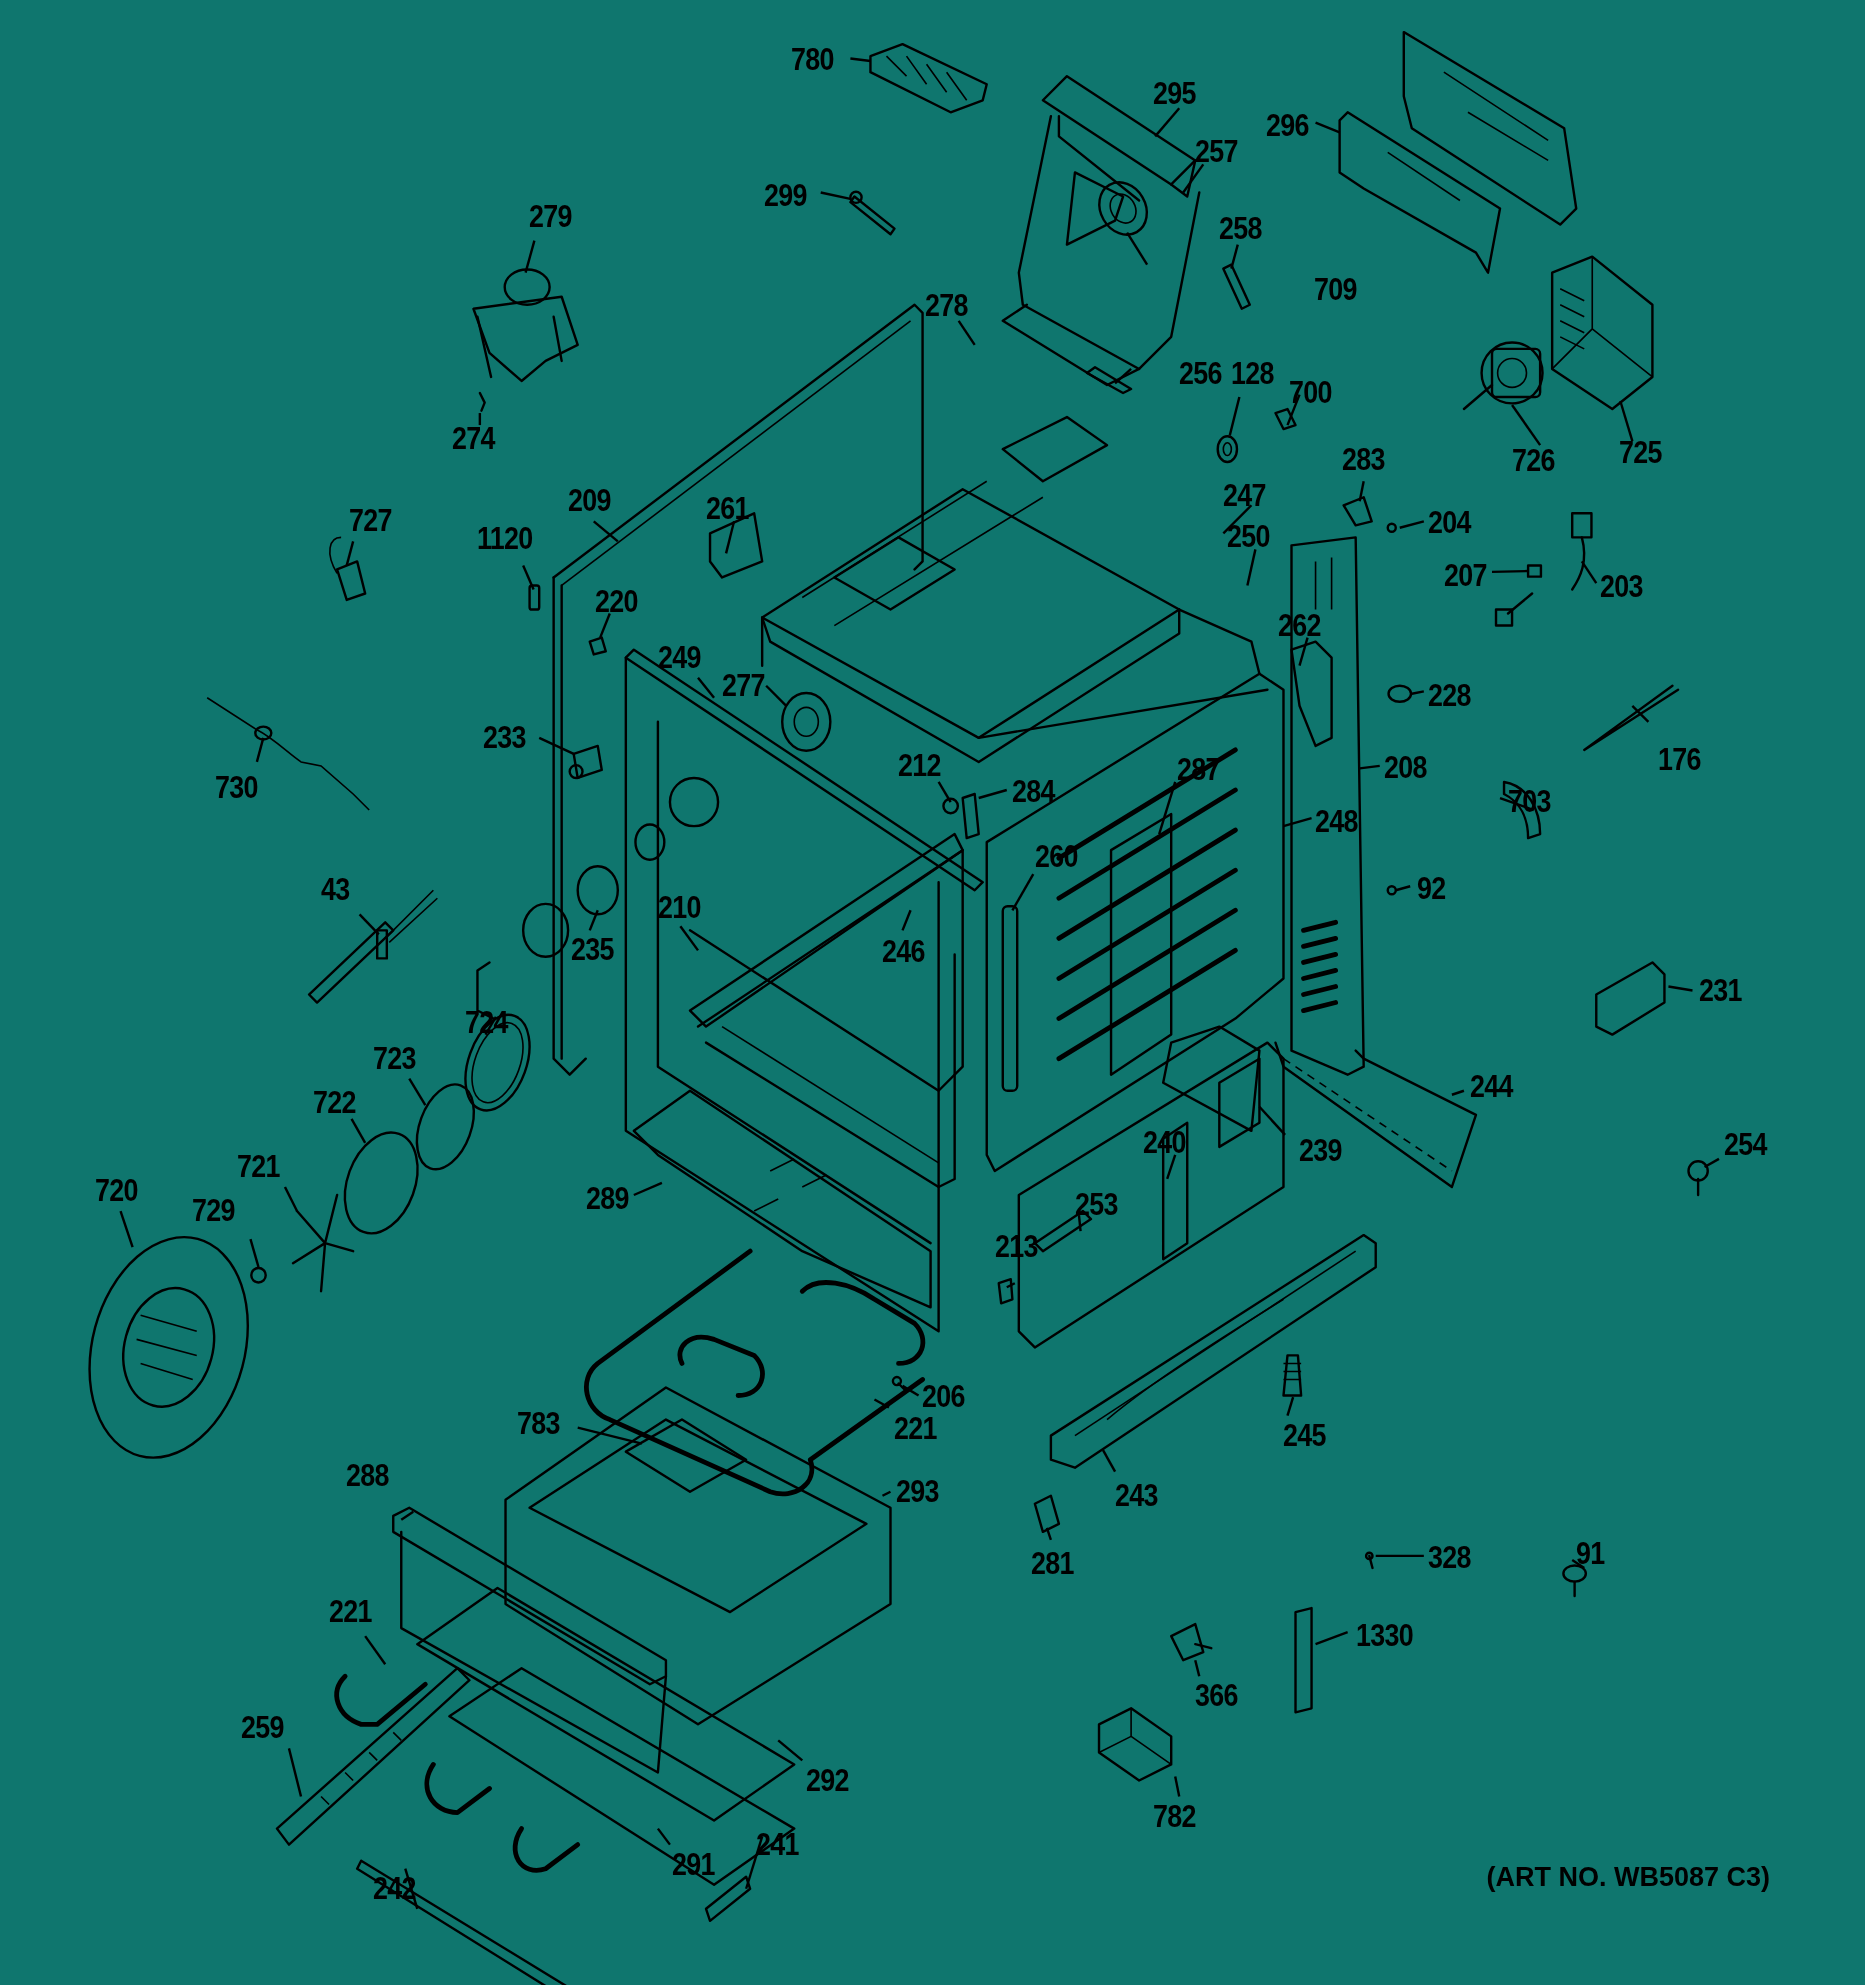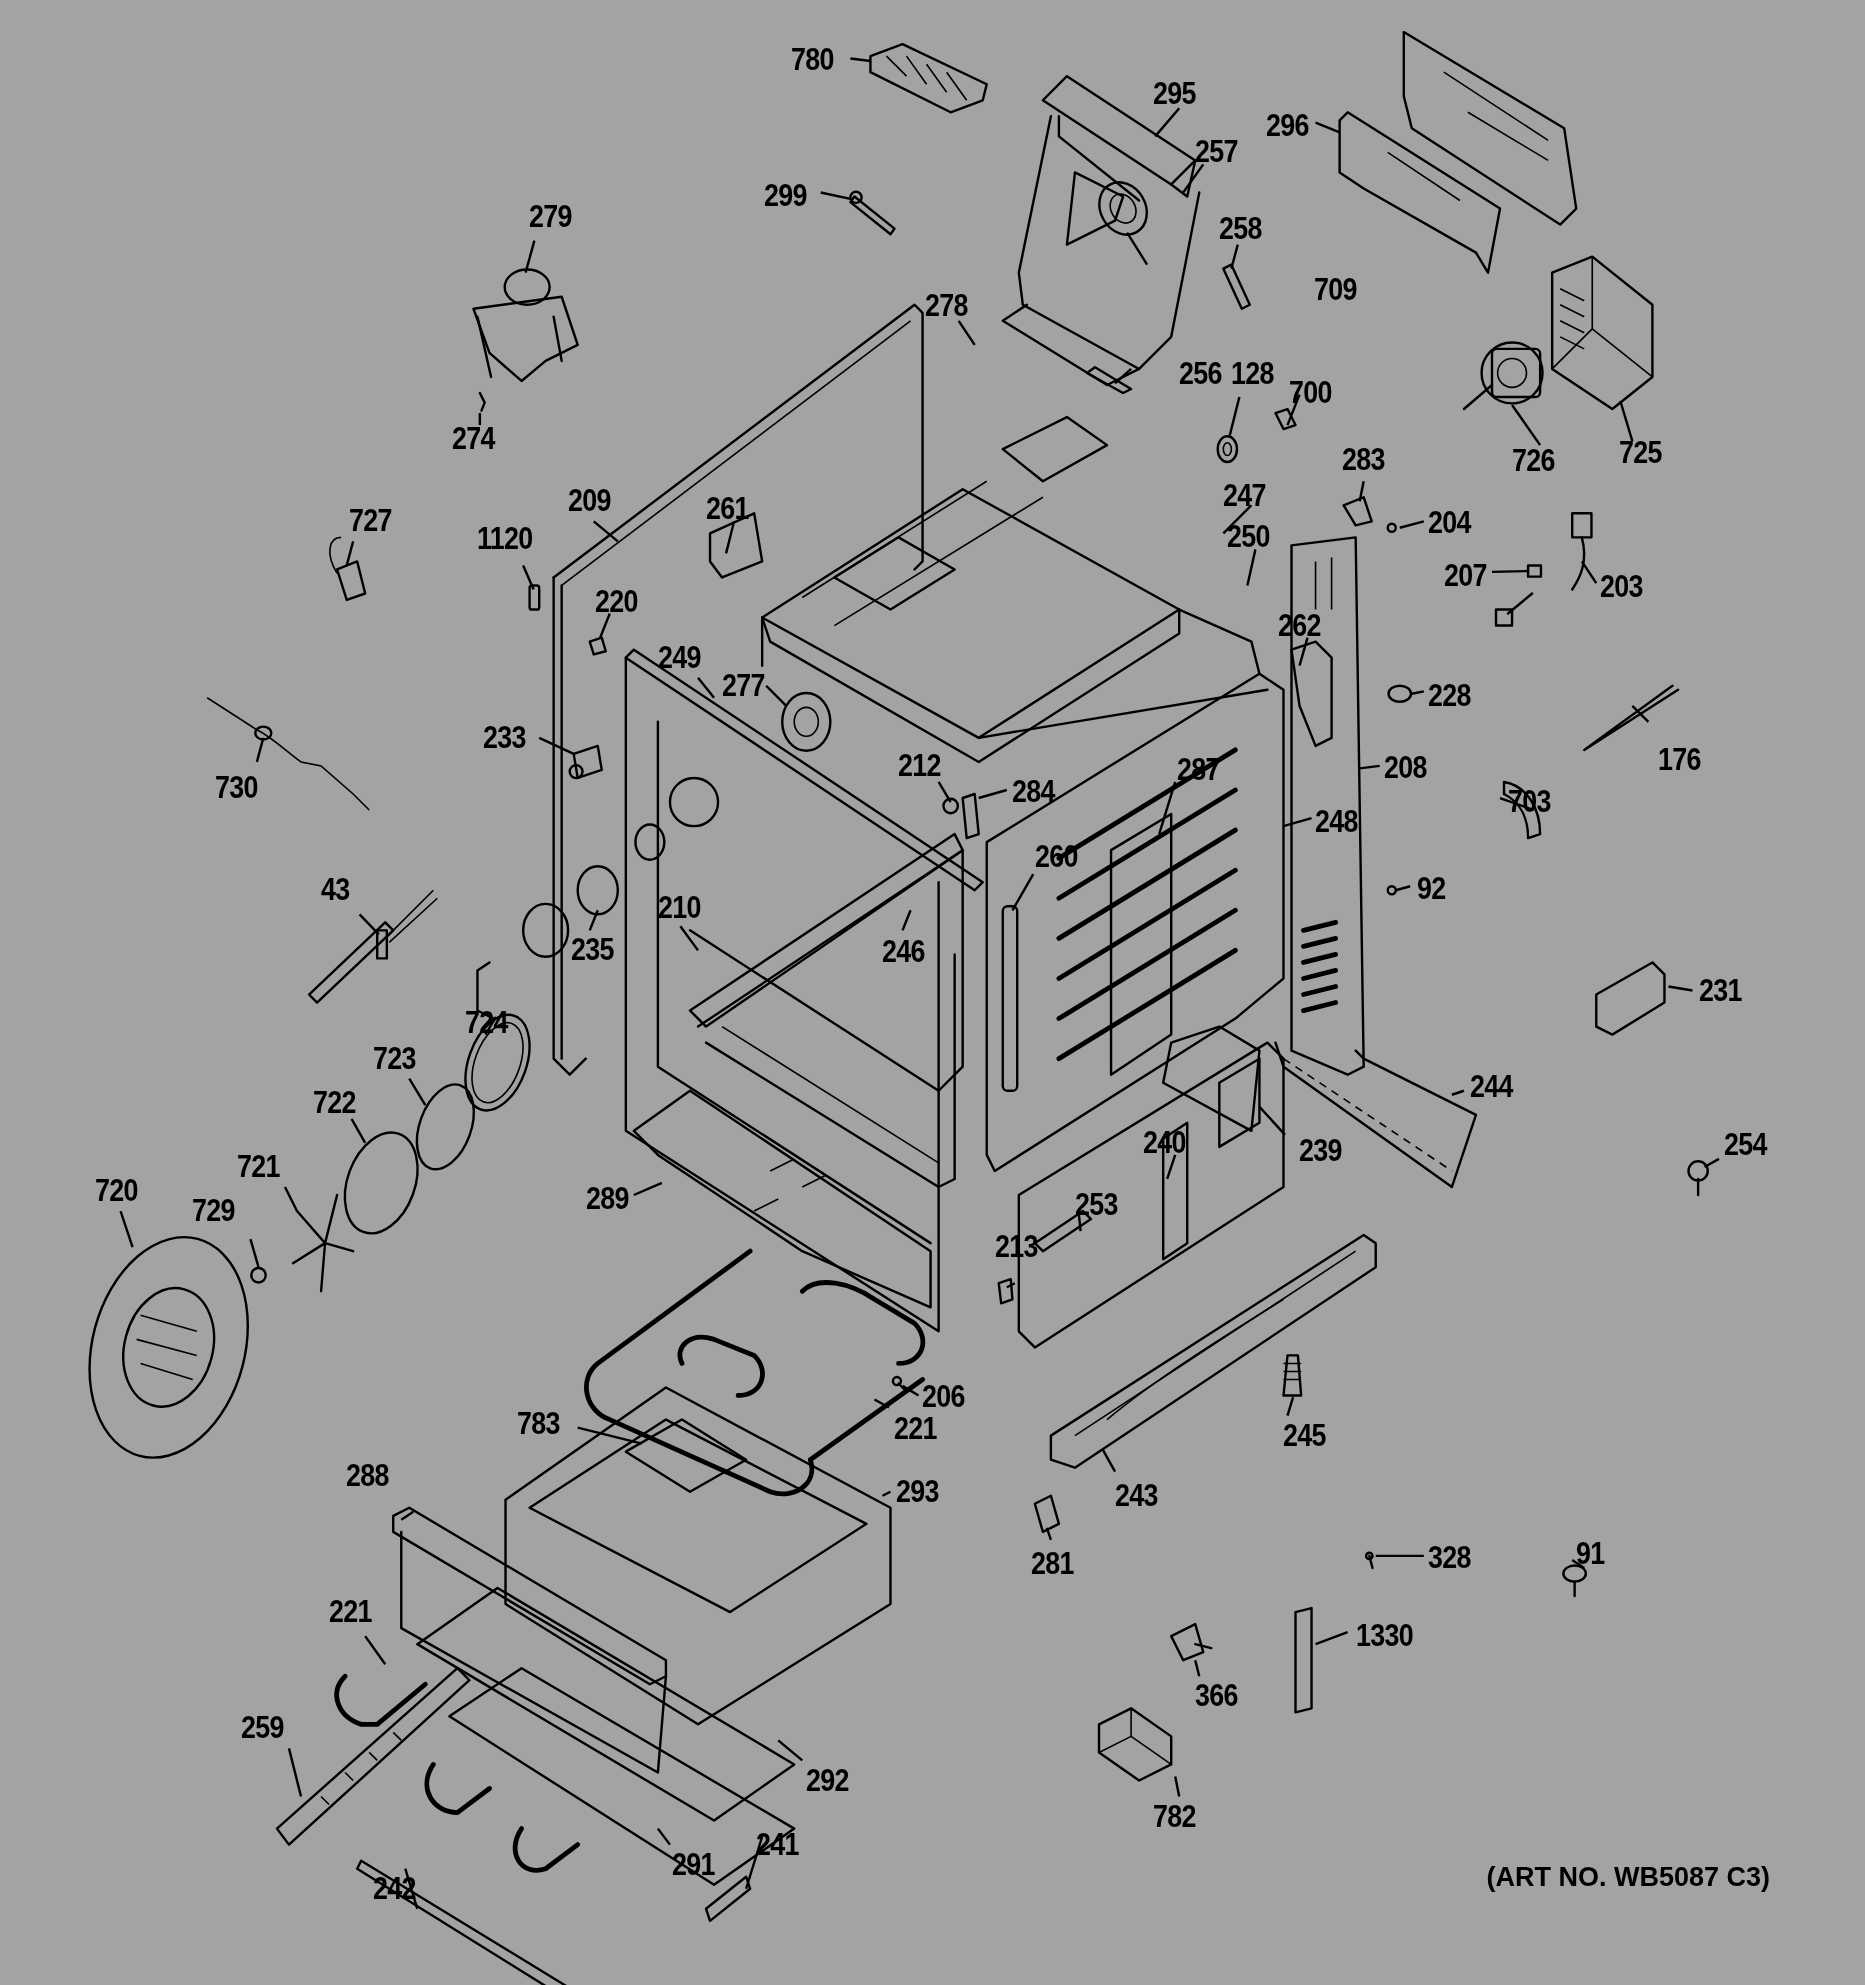--- a/index.html
+++ b/index.html
@@ -1,20 +1,20 @@
 <!DOCTYPE html>
 <html style="font-size:13px"><head>
 <meta charset="utf-8">
 <style>
   html, body { margin: 0; padding: 0; background: #ffffff; }
   #canvas {
     position: relative;
     width: 1866px;
     height: 1985px;
-    background: #a3a3a3;
+    background: #0f766e;
     overflow: hidden;
     font-family: "Liberation Sans", sans-serif;
   }
   svg#art { position: absolute; left: 0; top: 0; }
   .part { fill: none; stroke: #000; stroke-width: 3; stroke-linejoin: round; stroke-linecap: round; }
   .thin { fill: none; stroke: #000; stroke-width: 2; }
   .heavy { fill: none; stroke: #000; stroke-width: 6; stroke-linecap: round; stroke-linejoin: round; }
   .dash { fill: none; stroke: #000; stroke-width: 2; stroke-dasharray: 10 8; }
   .leader { stroke: #000; stroke-width: 3; }
   .label {

